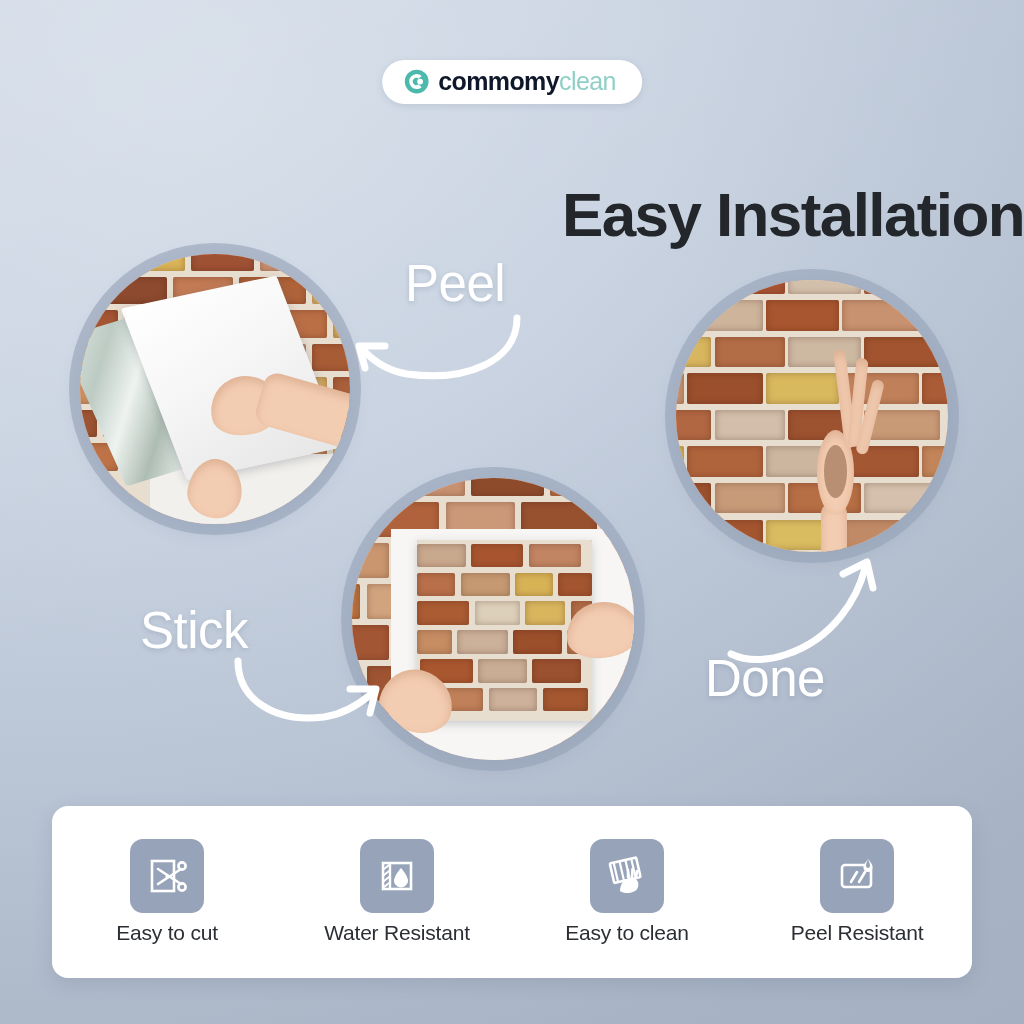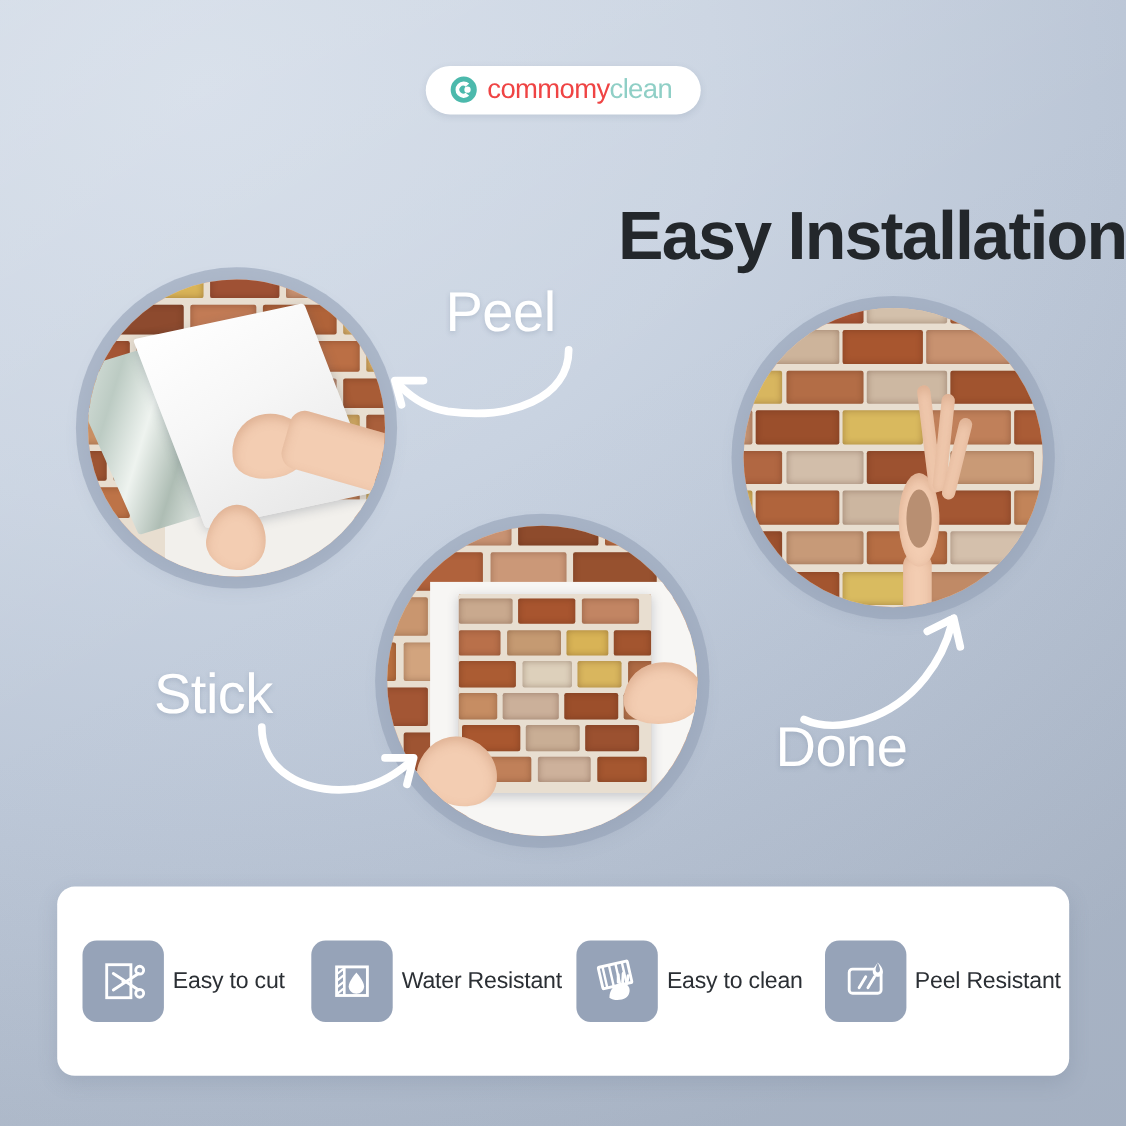--- a/index.html
+++ b/index.html
@@ -24,21 +24,21 @@
   .logo-pill{
     position:absolute;left:50%;top:60px;transform:translateX(-50%);
     display:flex;align-items:center;gap:9px;
     background:#ffffff;border-radius:26px;
     padding:9px 26px 10px 22px;
     box-shadow:0 2px 7px rgba(90,105,130,.16);
     z-index:6;
   }
   .logo-mark{width:25px;height:25px;flex:0 0 auto;display:block;}
   .logo-text{font-size:25px;letter-spacing:-.6px;line-height:1;white-space:nowrap;}
-  .logo-text .a{color:#ef4444;font-weight:400;}
+  .logo-text .a{color:#0f172a;font-weight:700;}
   .logo-text .b{color:#8fcfc6;font-weight:400;}
 
   
   .headline{
     position:absolute;left:0;right:0;top:140px;text-align:right;
     font-size:62px;font-weight:700;color:#23272b;letter-spacing:-1.6px;
     line-height:1.05;z-index:5;
   }
 
   
@@ -83,21 +83,21 @@
   .arw-done{left:725px;top:558px;width:165px;height:115px;}
 
   
   .features{
     position:absolute;left:52px;top:806px;width:920px;height:172px;
     background:#ffffff;border-radius:16px;
     box-shadow:0 6px 18px rgba(95,110,135,.20);
     display:flex;align-items:center;z-index:6;
   }
   .feature{
-    flex:1 1 0;display:flex;align-items:center;justify-content:center;gap:8px;
+    flex:1 1 0;display:flex;flex-direction:column;align-items:center;justify-content:center;gap:8px;
   }
   .ficon{
     width:74px;height:74px;border-radius:13px;background:#96a3b8;
     display:flex;align-items:center;justify-content:center;
   }
   .ficon svg{display:block;}
   .flabel{font-size:21px;color:#2b2f34;letter-spacing:-.2px;white-space:nowrap;}
 </style>
 </head>
 <body>

